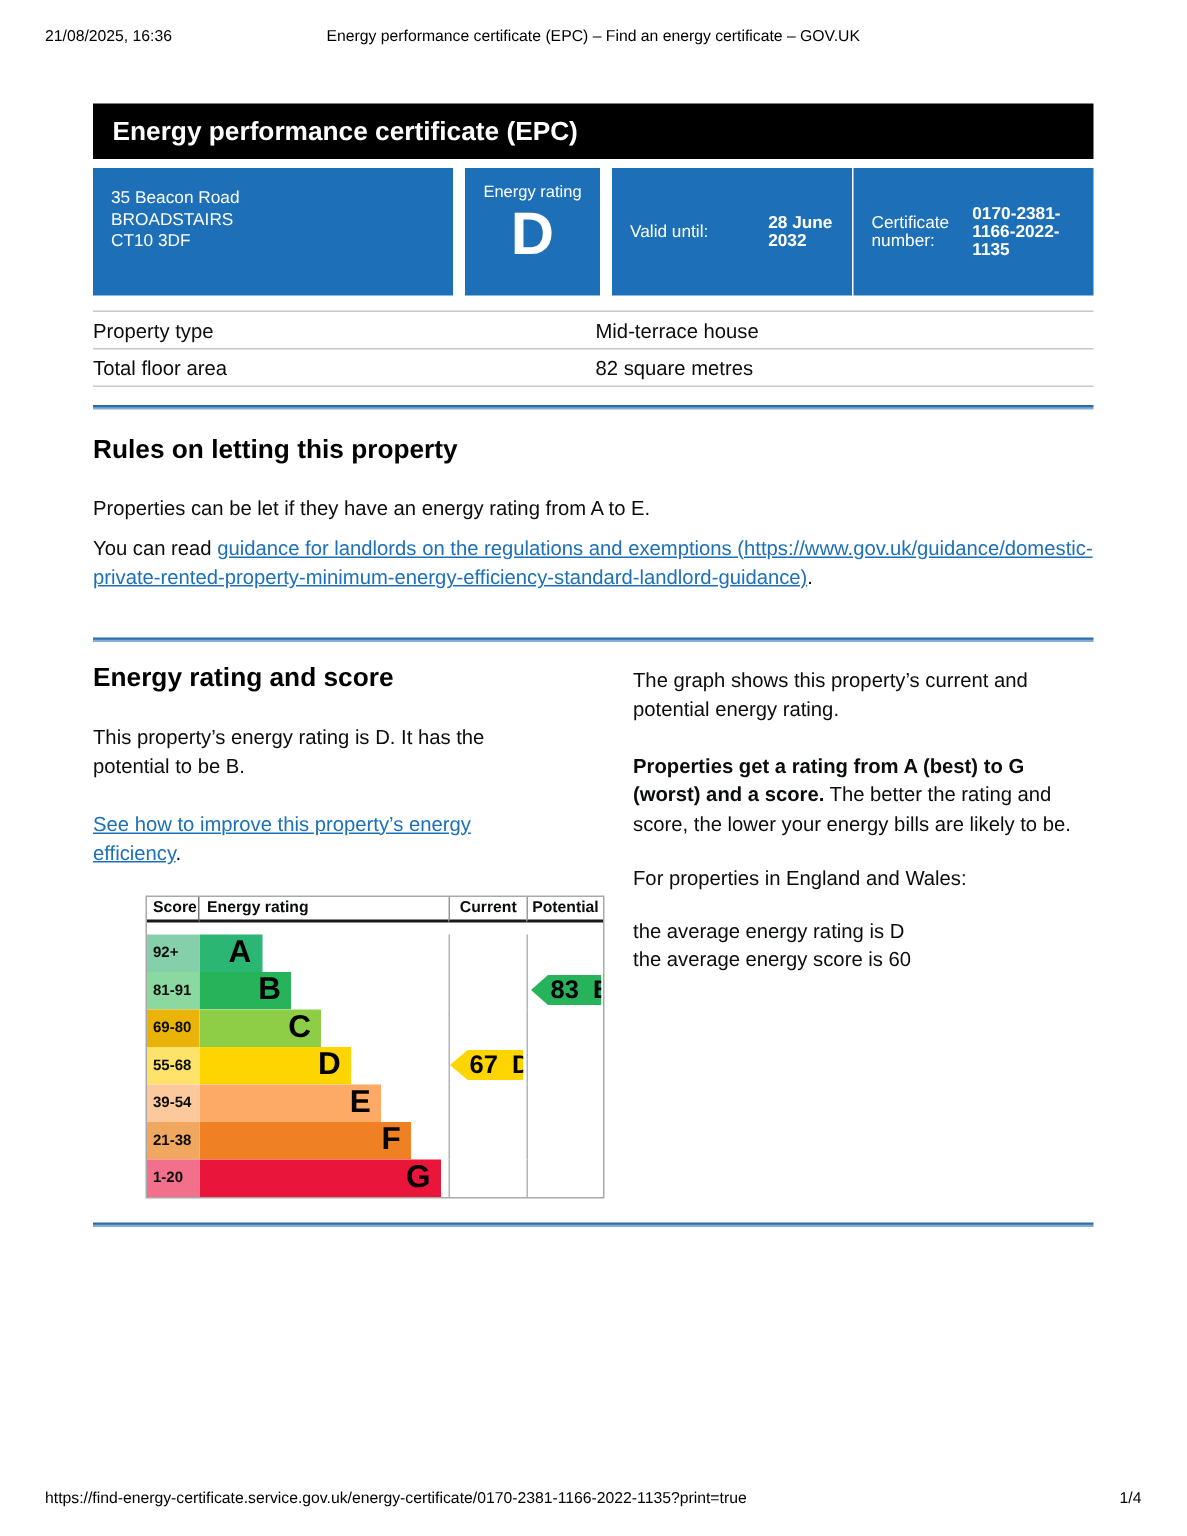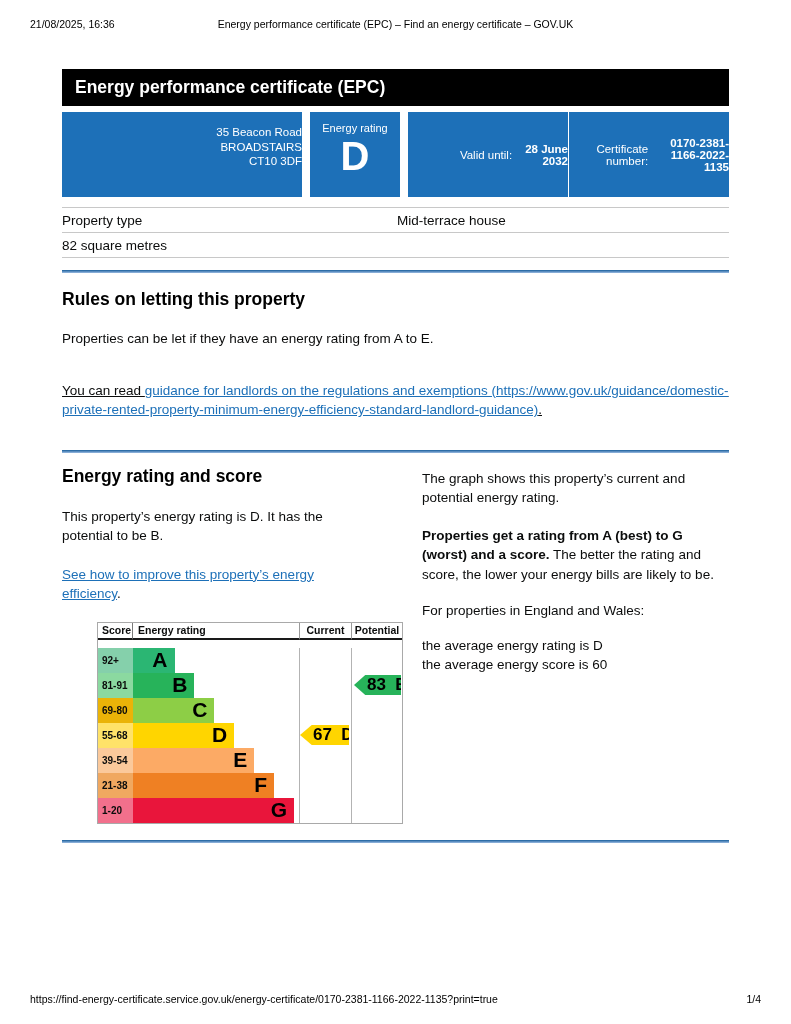--- a/index.html
+++ b/index.html
@@ -15,21 +15,21 @@
   .print-footer { top:993px; display:flex; justify-content:space-between;align-items:flex-end; }
 
   .content { position:absolute; top:69px; left:62px; width:667px; }
 
   
   .banner { background:#000; color:#fff; height:37px; display:flex; align-items:center; padding-left:13px; }
   .banner h1 { font-size:17.5px; font-weight:bold; }
 
   
   .summary { display:flex; margin-top:6px; height:85px; gap:8px; }
-  .box { background:#1d70b8; color:#fff;text-align:right; }
+  .box { background:#1d70b8; color:#fff; }
   .addr-box { width:240px; padding:13px 0 0 12px; font-size:11.5px; line-height:14.5px; }
   .rating-box { width:90px; text-align:center; padding-top:10px; }
   .rating-box .cap { font-size:11px; }
   .rating-box .big { font-size:40px; font-weight:bold; line-height:44px; }
   .right-stack { flex:1; display:flex; flex-direction:row; gap:1px; }
   .kv-box { flex:1; display:flex; align-items:center; padding-left:12px; font-size:11.5px; }
   .kv-box .k { width:118px; }
   .kv-box .v { font-weight:bold; }
 
   
@@ -39,21 +39,21 @@
 
   
   .bluehr { height:3px; border:0; background:linear-gradient(180deg,#2d6da7 35%,#86acd6 65%); margin-top:12px; }
   .hr2 { margin-top:30px; }
   .hr3 { margin-top:16px; }
 
   h2 { font-size:17.5px; font-weight:bold; color:#000; }
   .rules h2 { margin-top:16px; }
   p { font-size:13.5px; line-height:19.5px; }
   .rules .p1 { margin-top:19px; }
-  .rules .p2 { margin-top:32px;text-decoration:underline; }
+  .rules .p2 { margin-top:7px; }
   a.lnk { color:#1d70b8; text-decoration:underline; cursor:pointer; }
 
   
   .cols { display:flex; margin-top:13px; align-items:flex-start;gap:28px; }
   .col-l { width:312px; }
   .col-r { margin-left:auto; width:307px; }
   .col-l .p1 { margin-top:20px; }
   .col-l .plink { margin-top:19px; }
   .col-r .p1 { margin-top:3px; }
   .col-r .p2 { margin-top:18px; }
@@ -118,20 +118,21 @@
         </div>
       </div>
     </div>
 
     <div class="facts">
       <div class="facts-row">
         <span class="fl">Property type</span>
         <span>Mid-terrace house</span>
       </div>
       <div class="facts-row">
+        <span class="fl">Total floor area</span>
         <span>82 square metres</span>
       </div>
     </div>
 
     <hr class="bluehr">
 
     <div class="rules">
       <h2>Rules on letting this property</h2>
       <p class="p1">Properties can be let if they have an energy rating from A to E.</p>
       <p class="p2"><span>You can read </span><a class="lnk">guidance for landlords on the regulations and exemptions (https://www.gov.uk/guidance/domestic-private-rented-property-minimum-energy-efficiency-standard-landlord-guidance)</a><span>.</span></p>

